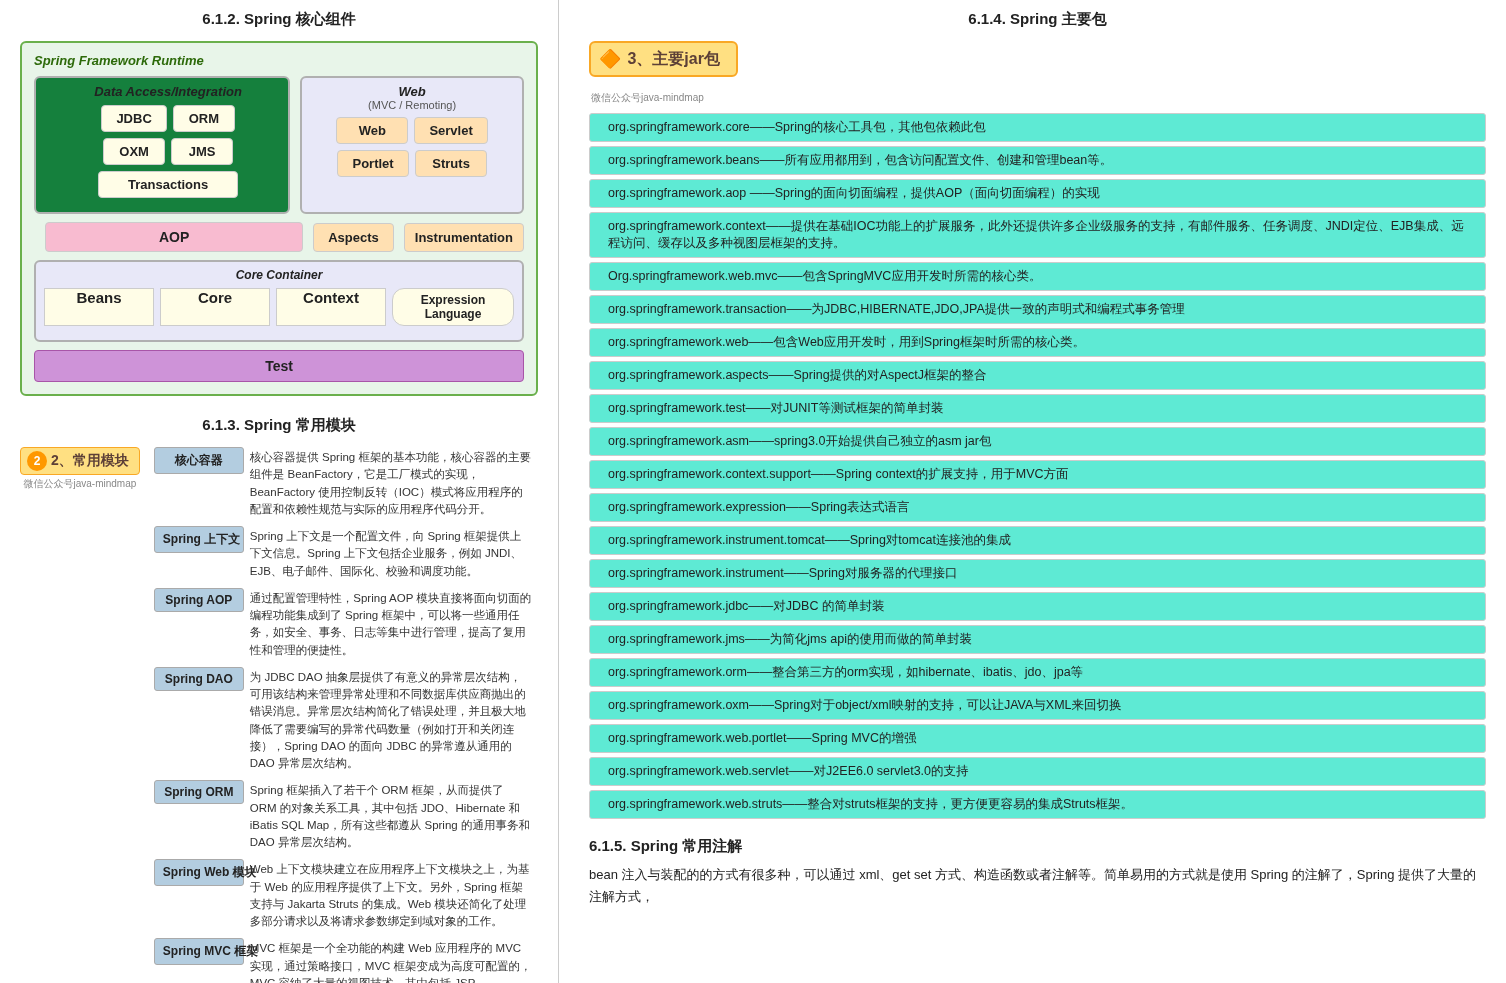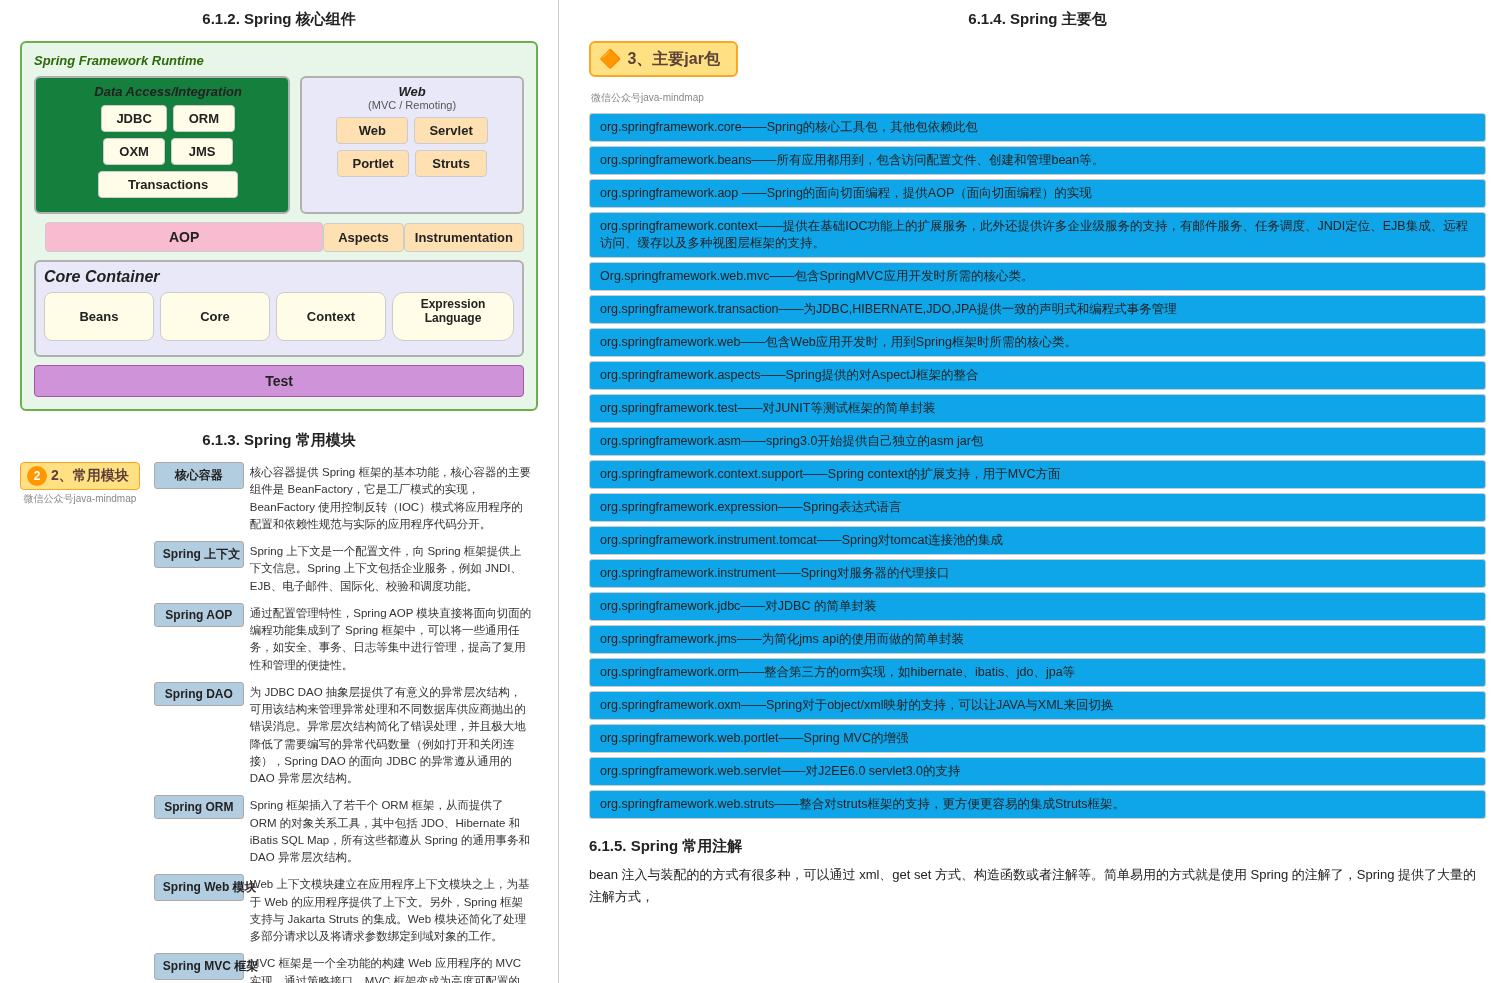--- a/index.html
+++ b/index.html
@@ -113,20 +113,21 @@
       border-radius: 4px;
       padding: 5px 14px;
       font-weight: bold;
       font-size: 13px;
       text-align: center;
       min-width: 72px;
     }
     
     .aop-row {
       display: flex;
+      gap: 10px;
       align-items: center;
       margin-bottom: 8px;
       padding-left: 11px;
     }
     .aop-pill {
       background: #f8bbd0;
       border: 1.5px solid #ccc;
       border-radius: 4px;
       padding: 6px 0;
       font-weight: bold;
@@ -156,32 +157,32 @@
     .core-container {
       border: 2px solid #b0b0b0;
       background: #e8e8f8;
       border-radius: 6px;
       padding: 6px 8px 8px 8px;
       margin-bottom: 8px;
     }
     .core-container-title {
       font-style: italic;
       font-weight: bold;
-      font-size: 16px;
-      text-align: left;
+      font-size: 12px;
+      text-align: center;
       color: #222;
       margin-bottom: 6px;
     }
     .core-pill {
       background: #fffde7;
       border: 1.5px solid #ccc;
-      border-radius: 8px;
-      padding: 16px 0;
-      font-weight: bold;
-      font-size: 13px;
+      border-radius: 0;
+      padding: 0 0;
+      font-weight: bold;
+      font-size: 15px;
       text-align: center;
     }
     .core-pill-exp {
       background: #fffde7;
       border: 1.5px solid #ccc;
       border-radius: 12px;
       padding: 4px 6px;
       font-weight: bold;
       font-size: 12px;
       text-align: center;
@@ -259,23 +260,23 @@
       align-items: center;
       gap: 6px;
     }
     .jar-list {
       list-style: none;
       padding: 0;
       margin: 0;
     }
     .jar-list li {
       border: 1px solid #ccc;
-      background: #0ea5e9;
+      background: #5eead4;
       border-radius: 3px;
-      padding: 5px 10px;
+      padding: 5px 18px;
       margin-bottom: 4px;
       font-size: 12.5px;
       color: #222;
     }
     
     .section-615 {
       margin-top: 18px;
     }
     .section-615-title {
       font-size: 15px;

